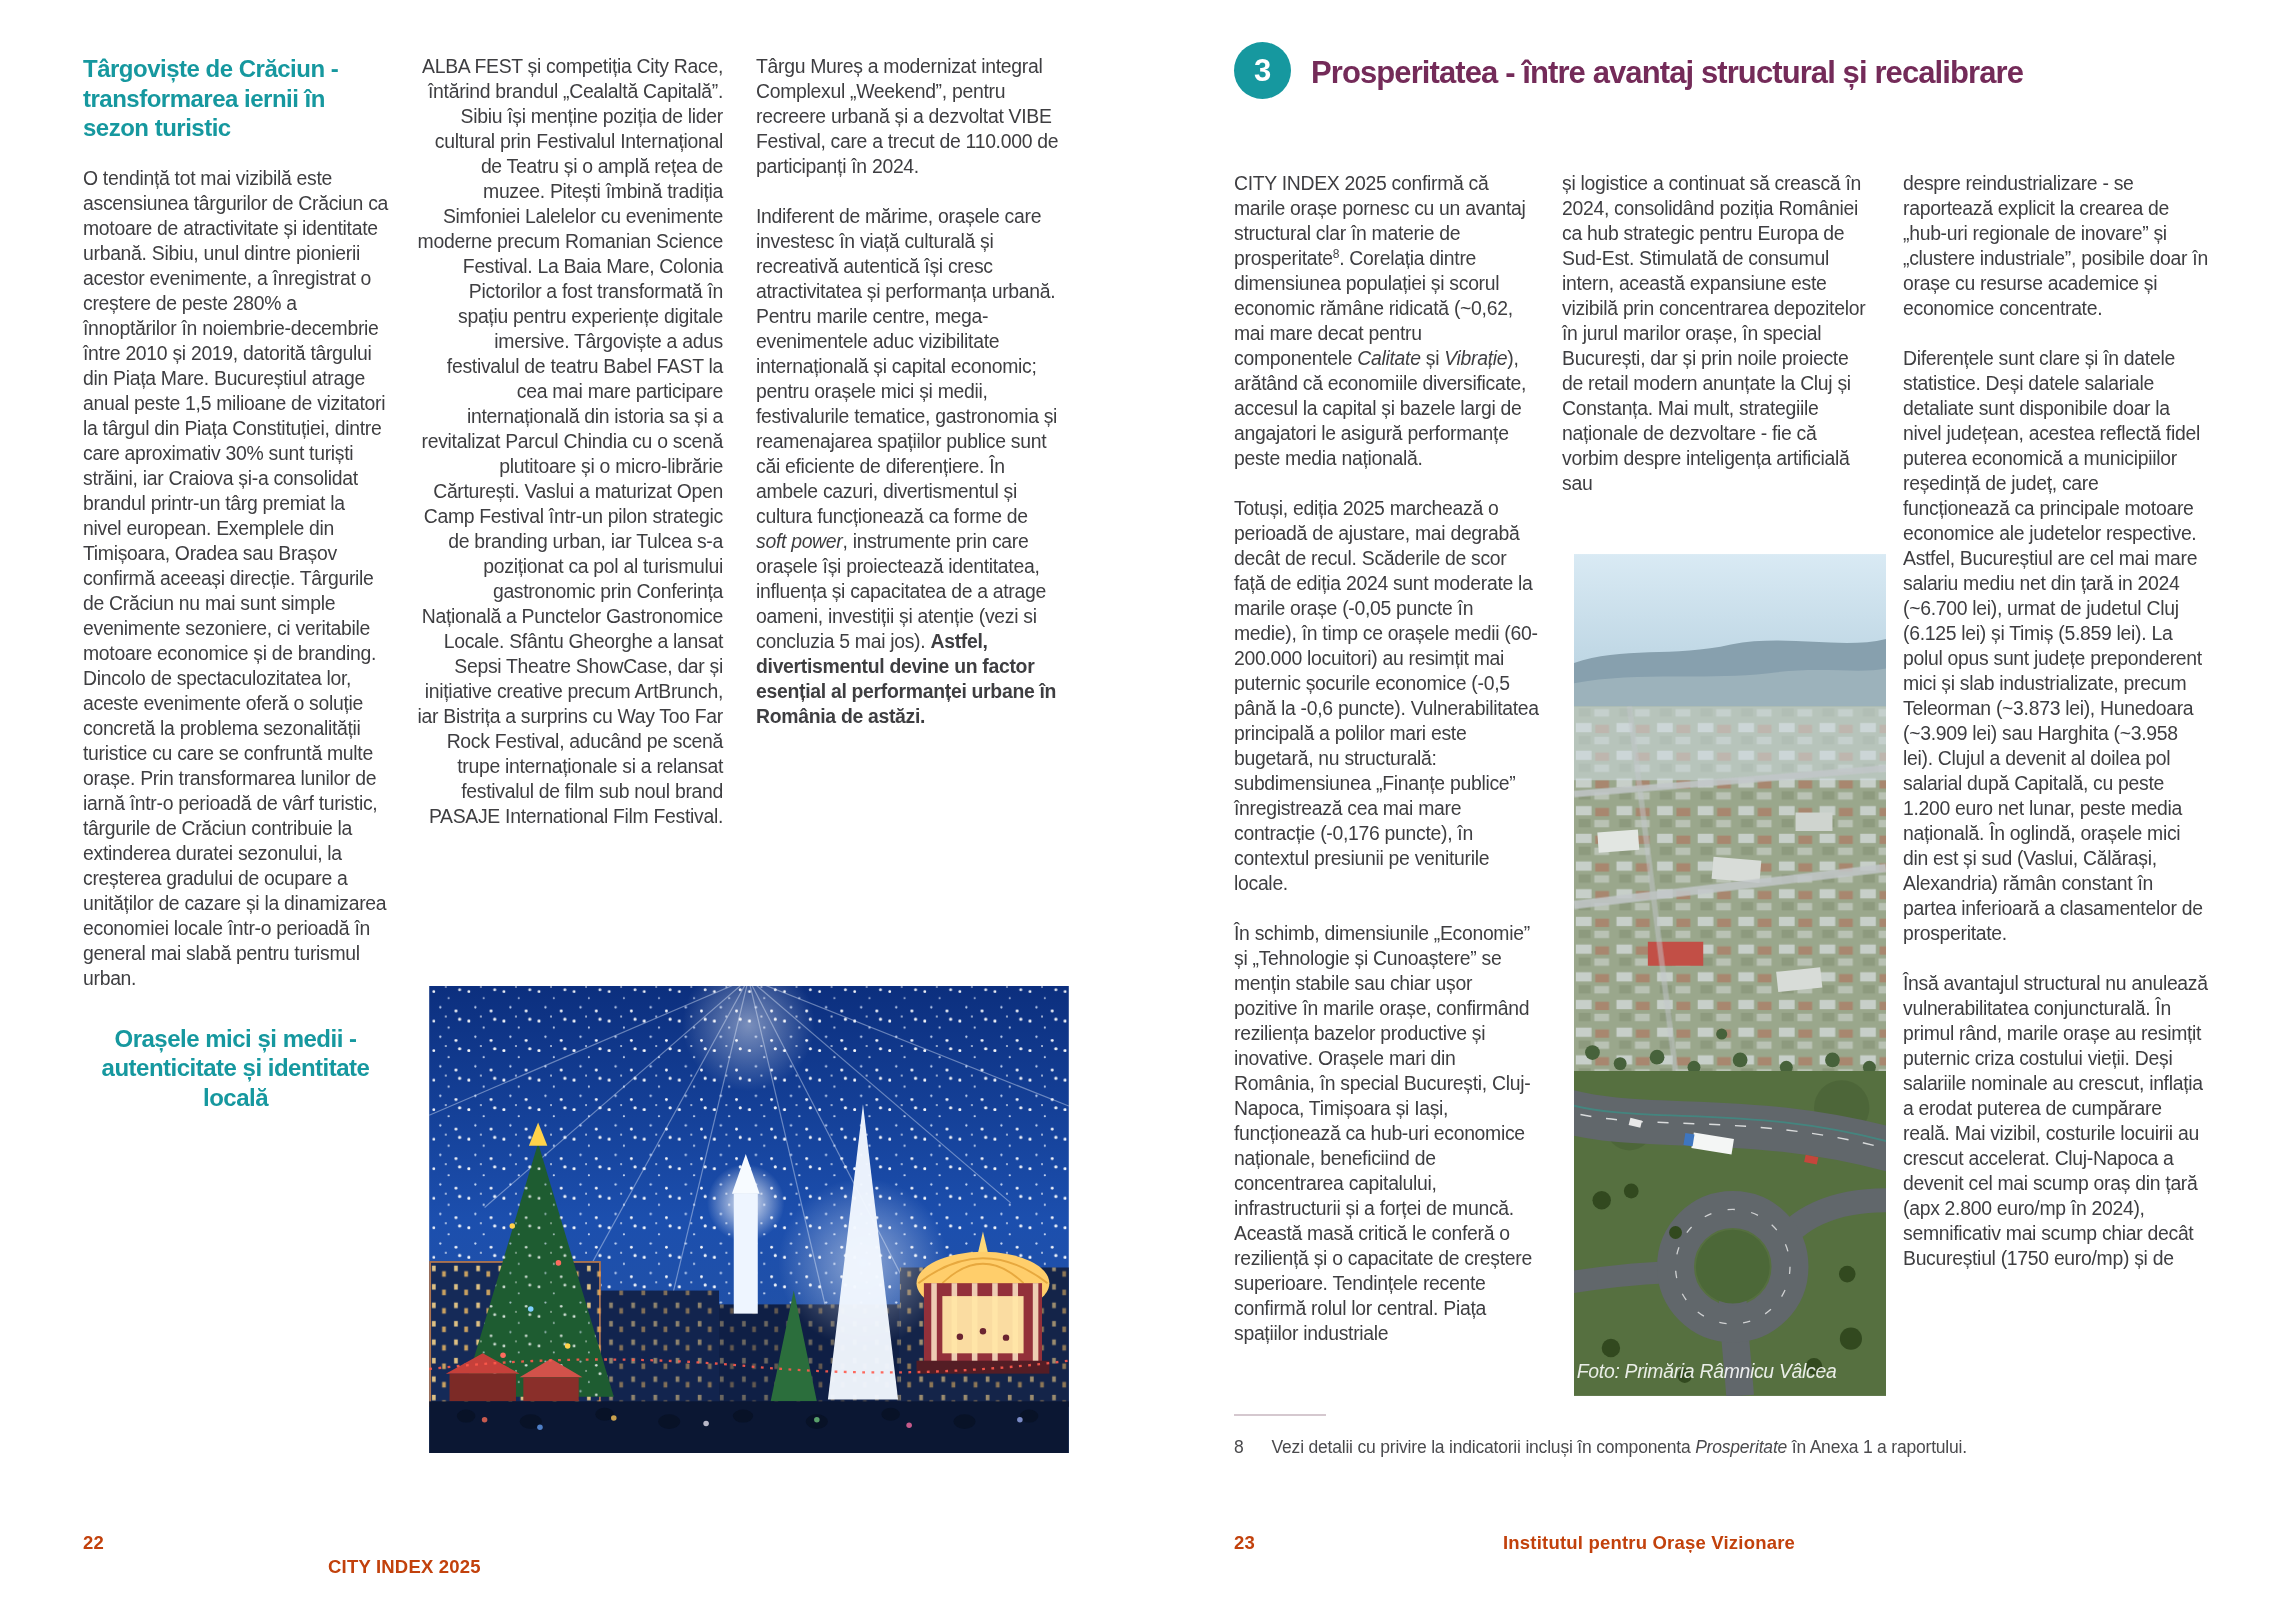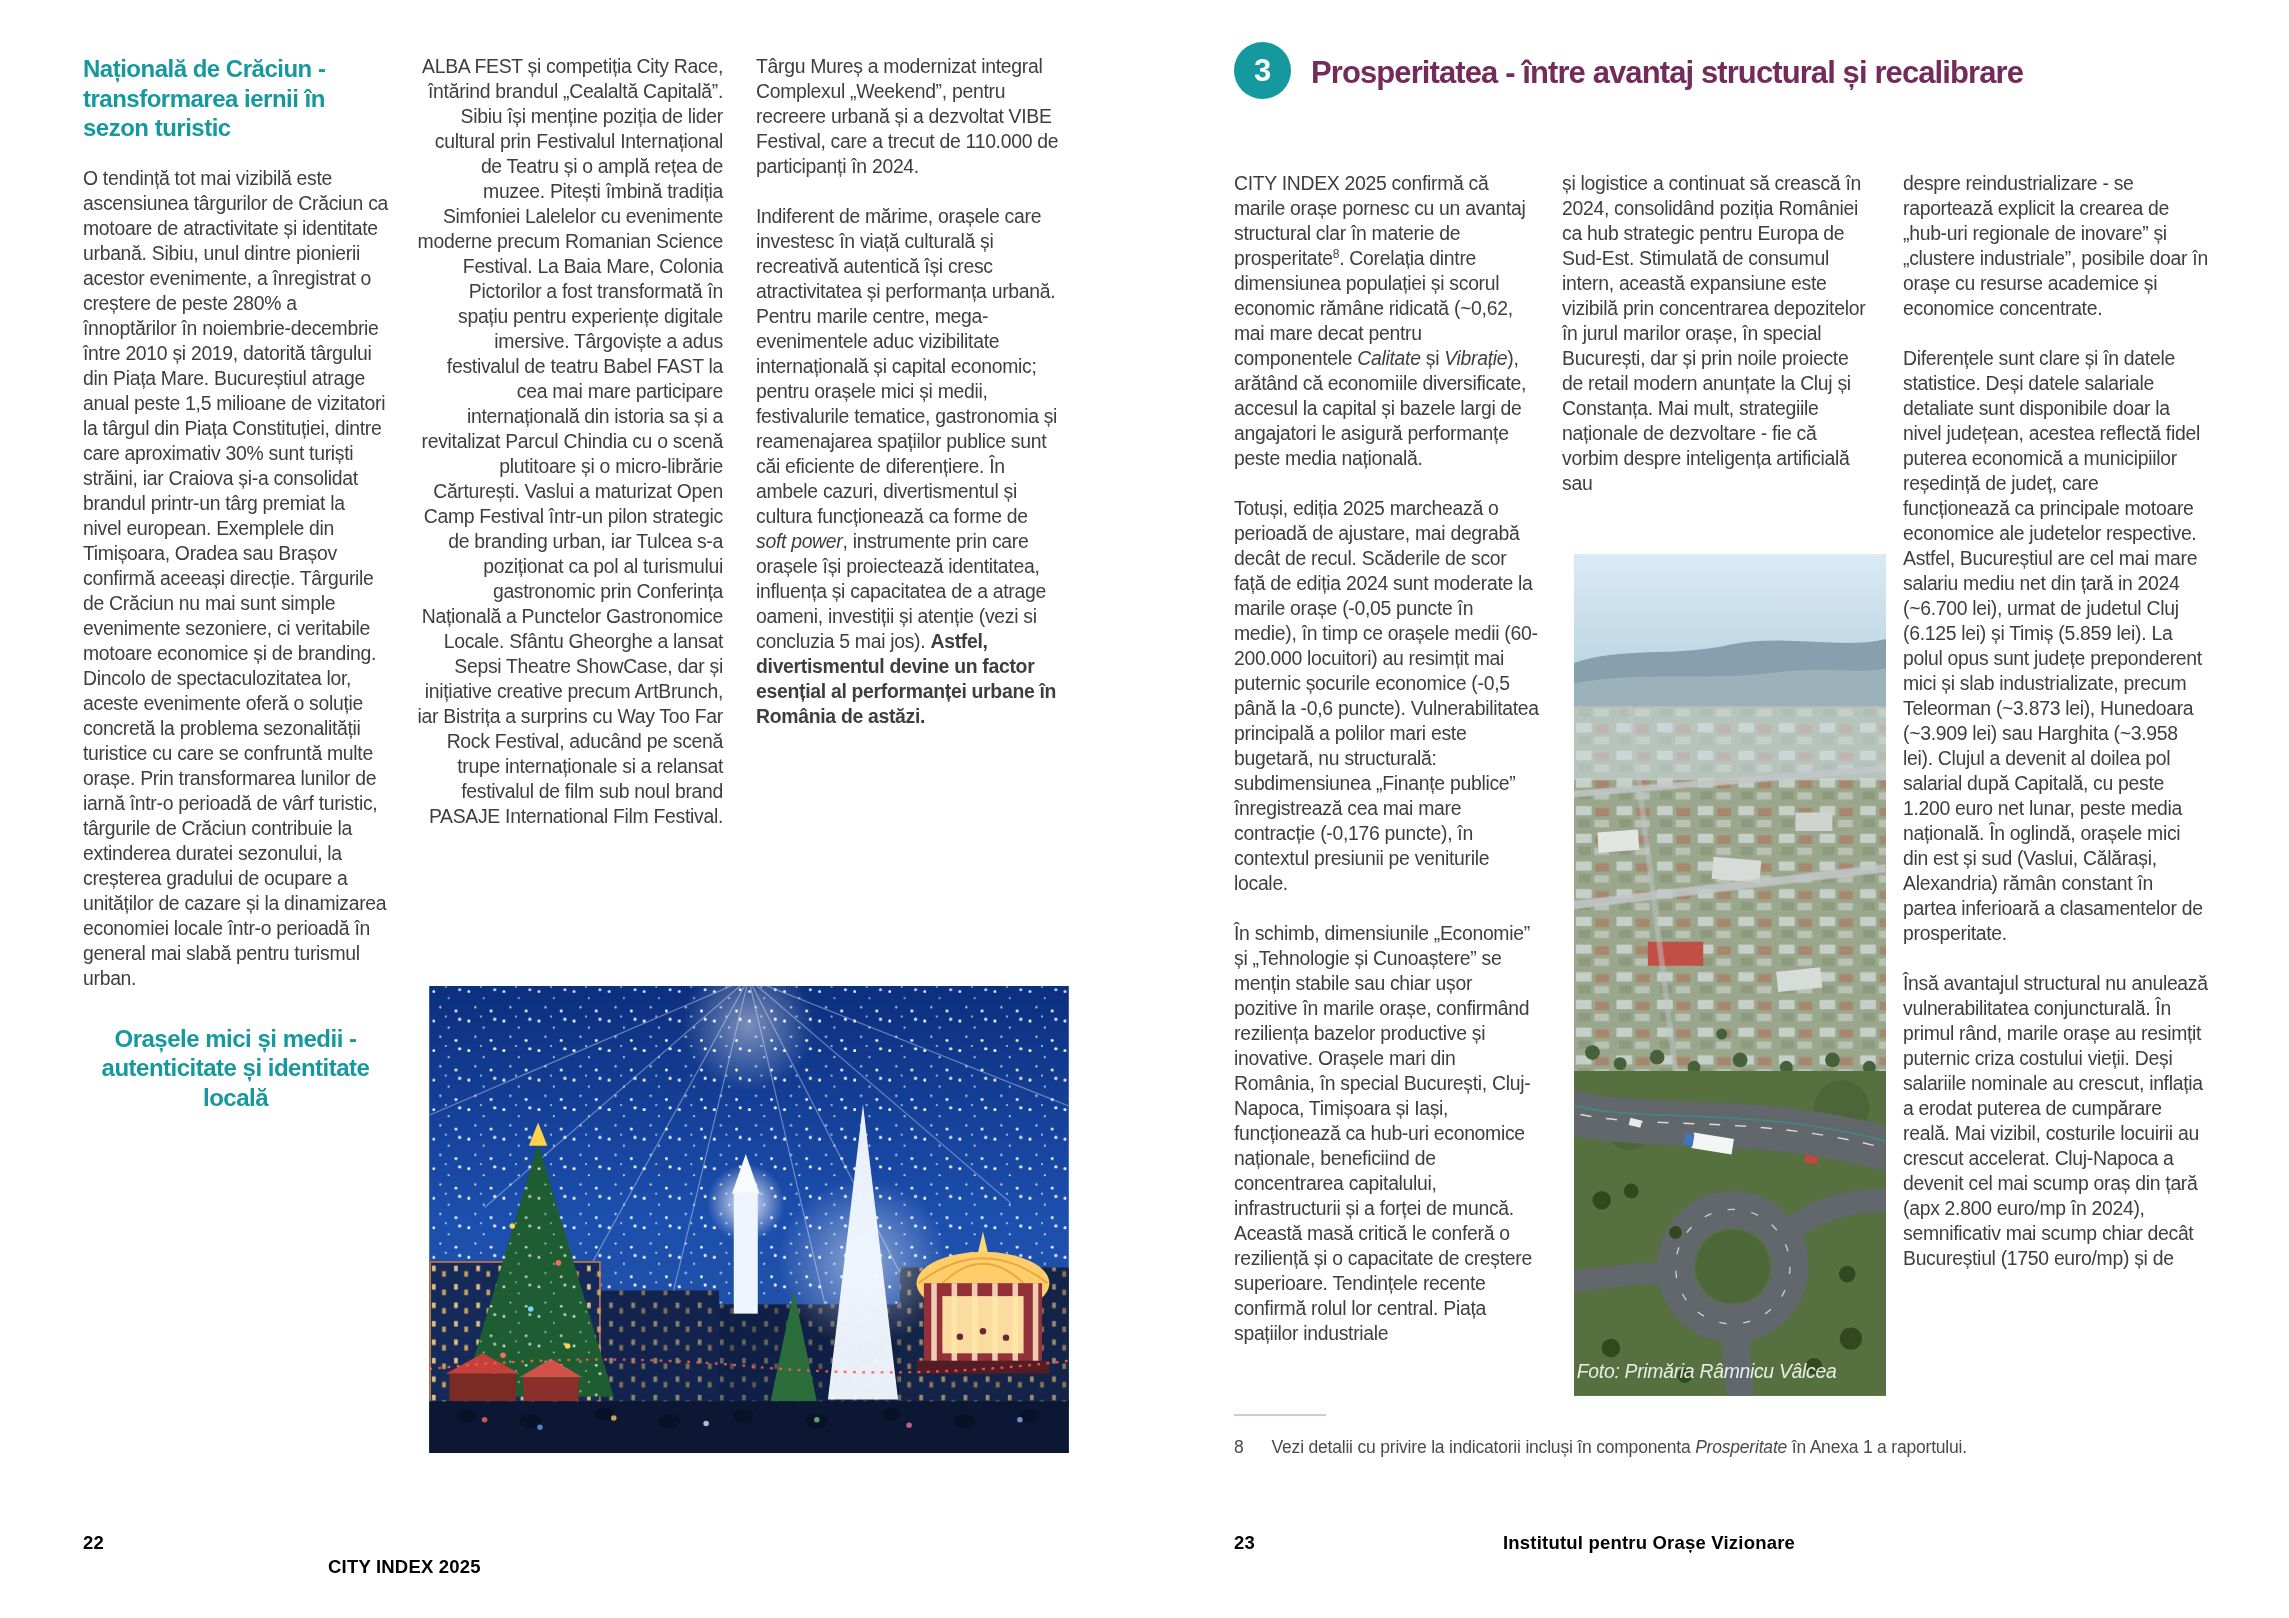--- a/index.html
+++ b/index.html
@@ -31,33 +31,33 @@
   .photo{position:absolute;overflow:hidden;padding-left:12px;}
   .photo-christmas{left:417px;top:986px;width:640px;height:467px;}
   .photo-aerial{left:1562px;top:554px;width:312px;height:842px;}
   .photo-caption{position:absolute;left:14.8px;bottom:13px;color:rgba(255,255,255,0.88);
     font-size:19.4px;font-style:italic;letter-spacing:-0.3px;white-space:nowrap;}
   
   .footnote-rule{position:absolute;left:1234px;top:1414px;width:92px;height:1.8px;background:#d5c8cf;}
   .footnote{position:absolute;left:1234px;top:1436px;width:997px;display:flex;gap:28px;
     font-size:17.5px;line-height:22px;color:#4a4a4d;letter-spacing:-0.2px;}
   
-  .footer-item{position:absolute;top:1532px;font-size:18.5px;font-weight:bold;color:#000000;letter-spacing:0.2px;}
+  .footer-item{position:absolute;top:1532px;font-size:18.5px;font-weight:bold;color:#c2410c;letter-spacing:0.2px;}
   .f-l-num{left:83px;}
   .f-l-label{left:328px;margin-top:24px;}
   .f-r-num{left:1234px;}
   .f-r-label{left:1503px;}
 </style>
 </head>
 <body>
 
 <div class="sheet">
 
   <div class="col c-l1 body-text">
-    <h3 class="teal">Națională de Crăciun - transformarea iernii în sezon turistic</h3>
+    <h3 class="teal">Târgoviște de Crăciun - transformarea iernii în sezon turistic</h3>
     <p>O tendință tot mai vizibilă este ascensiunea târgurilor de Crăciun ca motoare de atractivitate și identitate urbană. Sibiu, unul dintre pionierii acestor evenimente, a înregistrat o creștere de peste 280% a înnoptărilor în noiembrie-decembrie între 2010 și 2019, datorită târgului din Piața Mare. Bucureștiul atrage anual peste 1,5 milioane de vizitatori la târgul din Piața Constituției, dintre care aproximativ 30% sunt turiști străini, iar Craiova și-a consolidat brandul printr-un târg premiat la nivel european. Exemplele din Timișoara, Oradea sau Brașov confirmă aceeași direcție. Târgurile de Crăciun nu mai sunt simple evenimente sezoniere, ci veritabile motoare economice și de branding. Dincolo de spectaculozitatea lor, aceste evenimente oferă o soluție concretă la problema sezonalității turistice cu care se confruntă multe orașe. Prin transformarea lunilor de iarnă într-o perioadă de vârf turistic, târgurile de Crăciun contribuie la extinderea duratei sezonului, la creșterea gradului de ocupare a unităților de cazare și la dinamizarea economiei locale într-o perioadă în general mai slabă pentru turismul urban.</p>
     <h3 class="teal second">Orașele mici și medii - autenticitate și identitate locală</h3>
   </div>
 
   <div class="col c-l2 body-text">
     <p>ALBA FEST și competiția City Race, întărind brandul „Cealaltă Capitală”. Sibiu își menține poziția de lider cultural prin Festivalul Internațional de Teatru și o amplă rețea de muzee. Pitești îmbină tradiția Simfoniei Lalelelor cu evenimente moderne precum Romanian Science Festival. La Baia Mare, Colonia Pictorilor a fost transformată în spațiu pentru experiențe digitale imersive. Târgoviște a adus festivalul de teatru Babel FAST la cea mai mare participare internațională din istoria sa și a revitalizat Parcul Chindia cu o scenă plutitoare și o micro-librărie Cărturești. Vaslui a maturizat Open Camp Festival într-un pilon strategic de branding urban, iar Tulcea s-a poziționat ca pol al turismului gastronomic prin Conferința Națională a Punctelor Gastronomice Locale. Sfântu Gheorghe a lansat Sepsi Theatre ShowCase, dar și inițiative creative precum ArtBrunch, iar Bistrița a surprins cu Way Too Far Rock Festival, aducând pe scenă trupe internaționale si a relansat festivalul de film sub noul brand PASAJE International Film Festival.</p>
   </div>
 
   <div class="col c-l3 body-text">
     <p>Târgu Mureș a modernizat integral Complexul „Weekend”, pentru recreere urbană și a dezvoltat VIBE Festival, care a trecut de 110.000 de participanți în 2024.</p>

